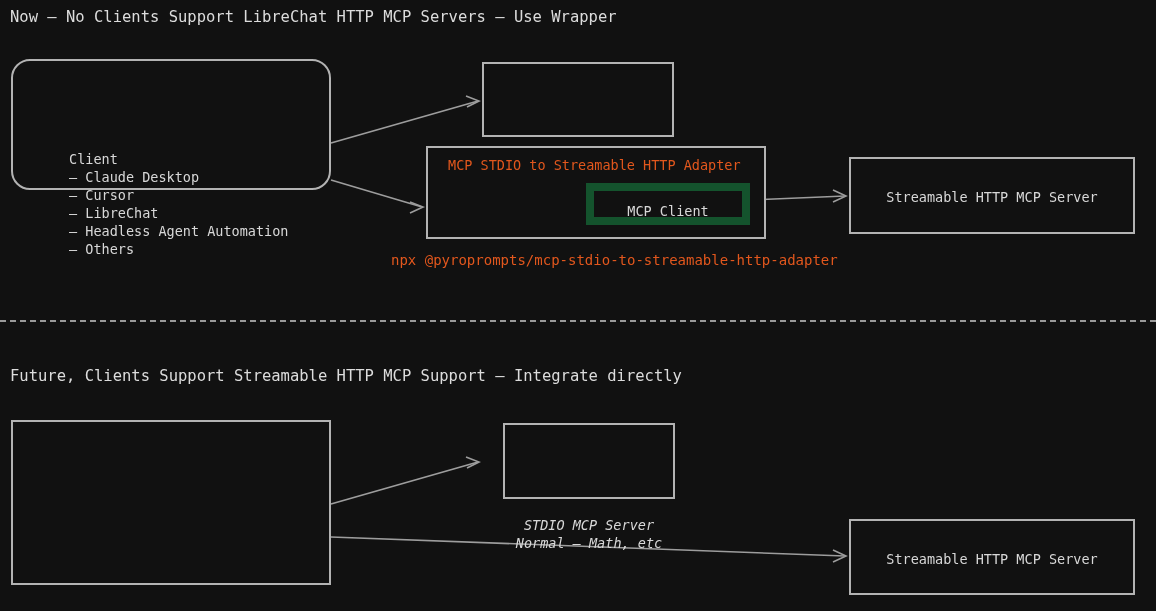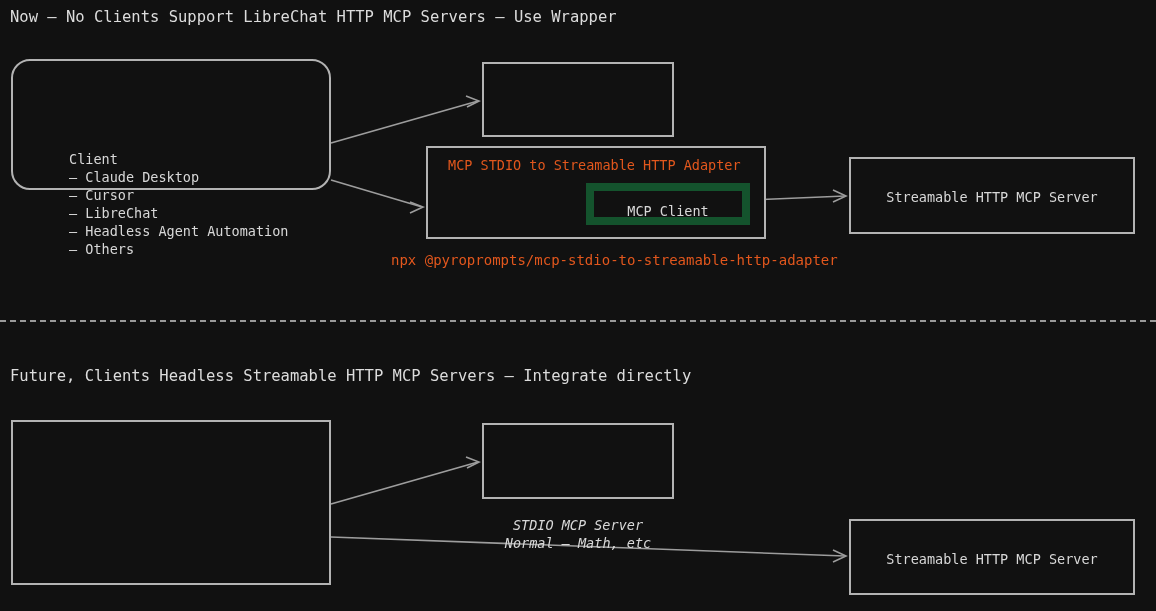--- a/index.html
+++ b/index.html
@@ -77,21 +77,21 @@
   #divider {
     position: absolute;
     left: 0; top: 320px;
     width: 1156px;
     height: 0;
     border-top: 2px dashed #9a9a9a;
   }
 
   
   #client-box-future       { left: 11px;  top: 420px; width: 320px; height: 165px; }
-  #stdio-box-future        { left: 482px; top: 423px; width: 192px; height: 76px; font-style: italic; }
+  #stdio-box-future        { left: 503px; top: 423px; width: 172px; height: 76px; font-style: italic; }
   #stdio-text-future       { top: 91px; }
   #http-server-box-future  { left: 849px; top: 519px; width: 286px; height: 76px; }
   #http-server-text-future { top: 29px; }
 
   .edge-line {
     stroke: #9d9d9d;
     stroke-width: 1.6;
     fill: none;
   }
   .edge-head {
@@ -157,21 +157,21 @@
   </div>
 
   <div id="npx-command">npx @pyroprompts/mcp-stdio-to-streamable-http-adapter</div>
 
   <div class="node" id="http-server-box-now">
     <div class="node-label centered" id="http-server-text-now">Streamable HTTP MCP Server</div>
   </div>
 
   <div id="divider"></div>
 
-  <div class="section-title" id="title-future">Future, Clients Headless Streamable HTTP MCP Servers – Integrate directly</div>
+  <div class="section-title" id="title-future">Future, Clients Support Streamable HTTP MCP Support – Integrate directly</div>
 
   <div class="node" id="client-box-future">
     
   </div>
 
   <div class="node" id="stdio-box-future">
     <div class="node-label centered" id="stdio-text-future">STDIO MCP Server
 Normal – Math, etc</div>
   </div>
 

